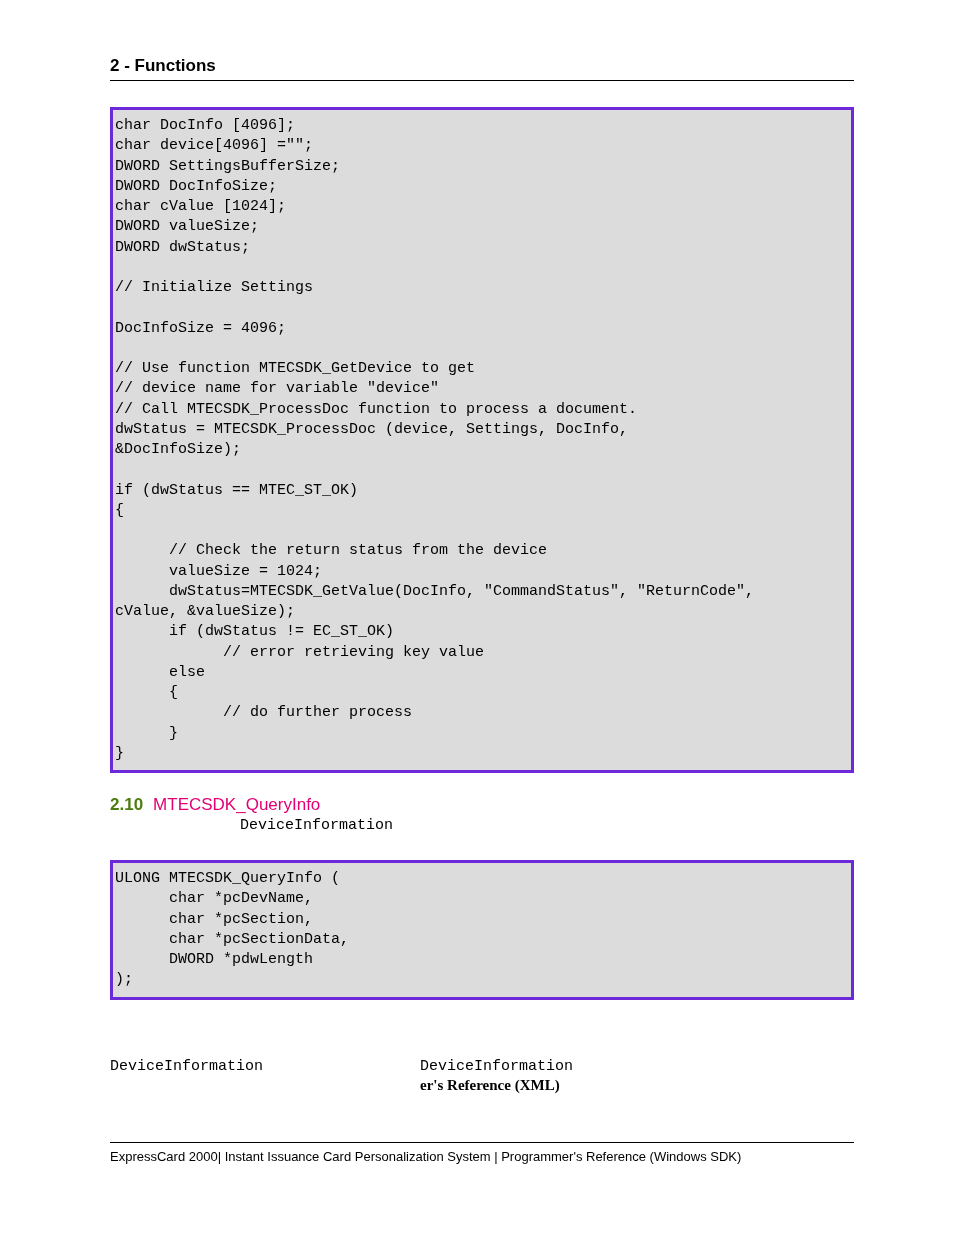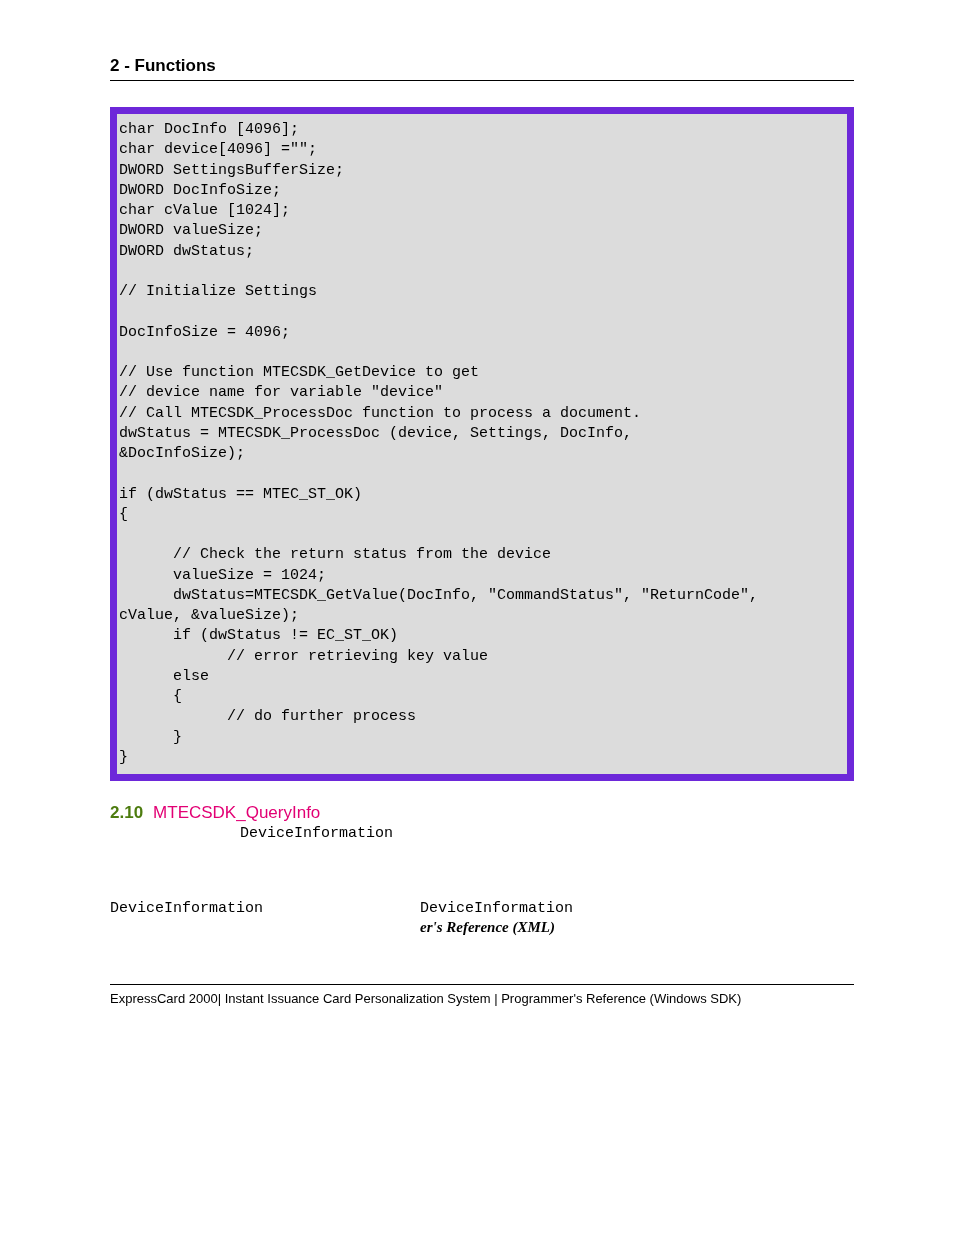--- a/index.html
+++ b/index.html
@@ -21,21 +21,21 @@
     font-size: 17px;
     margin-bottom: 4px;
   }
   .hr {
     border: none;
     border-top: 1.5px solid #000;
     margin: 0 0 26px 0;
   }
   .code-block {
     background: #dcdcdc;
-    border: 7px solid #6d28d9;
+    border: 3px solid #6d28d9;
     padding: 6px 2px 6px 2px;
     font-family: "Courier New", Courier, monospace;
     font-size: 15px;
     line-height: 1.35;
     white-space: pre-wrap;
     word-break: break-word;
   }
   .subsection-heading {
     margin-top: 22px;
     margin-bottom: 2px;
@@ -60,21 +60,20 @@
     margin-top: 58px;
   }
   .devinfo-row {
     display: flex;
     font-family: "Courier New", Courier, monospace;
     font-size: 15px;
   }
   .devinfo-left { width: 310px; }
   .ref-line {
     font-family: "Times New Roman", Times, serif;
-    font-style: italic;
     font-weight: bold;
     font-size: 15px;
     margin-left: 310px;
     margin-top: 2px;
   }
   .footer-hr {
     border: none;
     border-top: 1.5px solid #000;
     margin: 48px 0 6px 0;
   }
@@ -120,20 +119,26 @@
       {
             // do further process
       }
 }</div>
 
   <div class="subsection-heading">
     <span class="subsection-num">2.10</span><span class="subsection-title">MTECSDK_QueryInfo</span>
   </div>
   <div class="intro-line">DeviceInformation</div>
 
+  <div class="code-block">ULONG MTECSDK_QueryInfo (
+      char *pcDevName,
+      char *pcSection,
+      char *pcSectionData,
+      DWORD *pdwLength
+);</div>
 
   <div class="footer-area">
     <div class="devinfo-row">
       <span class="devinfo-left">DeviceInformation</span>
       <span>DeviceInformation</span>
     </div>
     <div class="ref-line">er's Reference (XML)</div>
   </div>
 
   <hr class="footer-hr">

